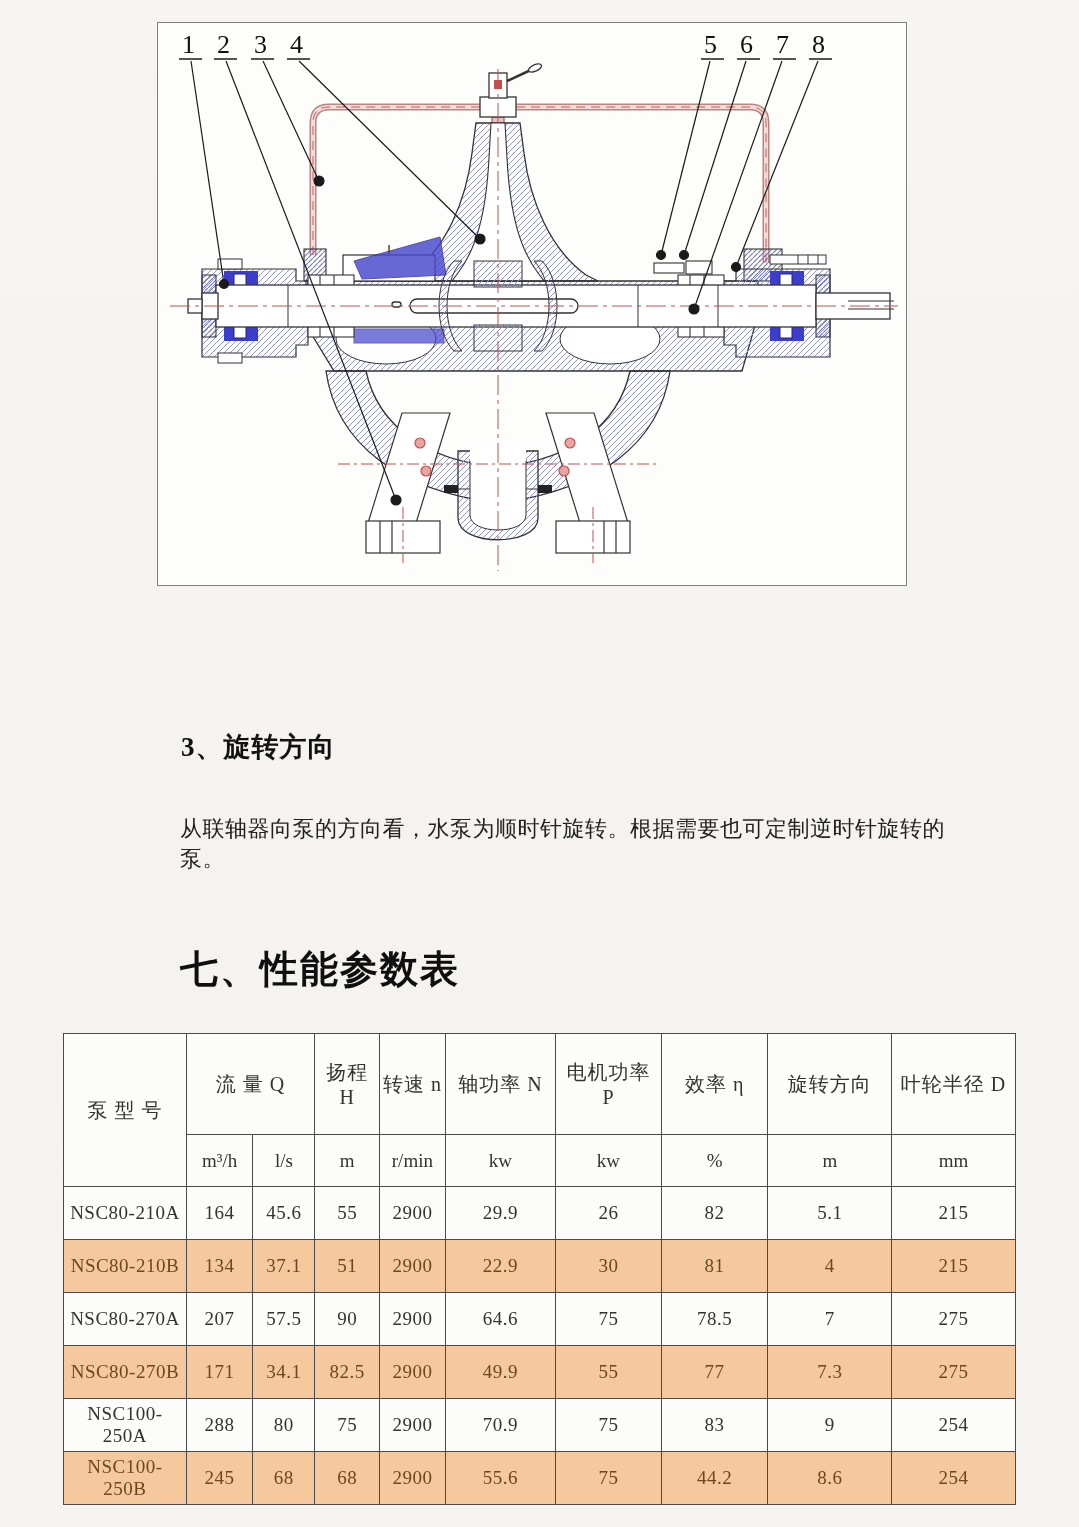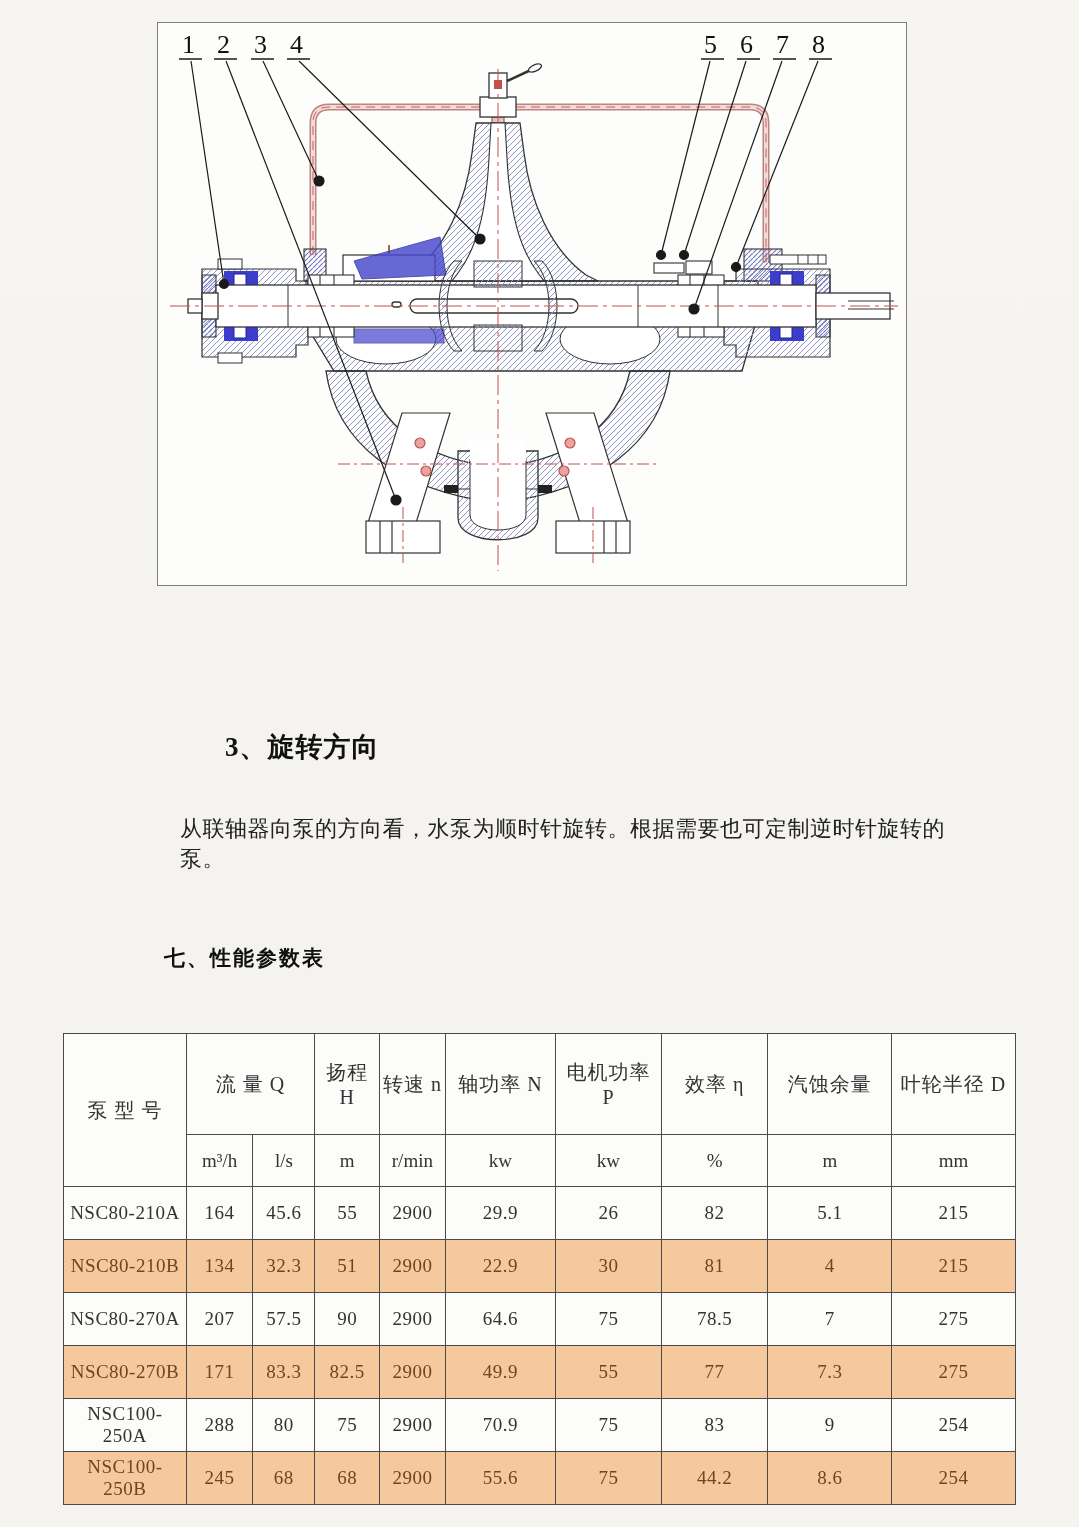--- a/index.html
+++ b/index.html
@@ -6,24 +6,24 @@
   body{background:#e9e8e5;font-family:"Liberation Serif","DejaVu Serif",serif;}
   .page{position:relative;width:1079px;height:1527px;margin:0 auto;
         background:linear-gradient(180deg,#f6f5f2 0%,#f4f3ef 60%,#f5f4f0 100%);
         overflow:hidden;color:#2f2f2f;}
   .diagram-box{position:absolute;left:157px;top:22px;width:748px;height:562px;
         background:#fdfdfb;border:1px solid #7e7e7e;}
   .diagram-box svg{display:block;width:100%;height:100%;}
   .caption{position:absolute;left:140px;top:688px;width:830px;font-size:21.5px;
         color:#1c1c1c;white-space:nowrap;letter-spacing:.5px;}
   .sec-title-3{position:absolute;left:181px;top:729px;font-size:27px;font-weight:bold;
-        color:#111;letter-spacing:1px;margin-left:44px;}
+        color:#111;letter-spacing:1px;}
   .rotation-body{position:absolute;left:180px;top:814px;width:780px;font-size:22px;
         color:#222;letter-spacing:.5px;}
-  .sec-title-7{position:absolute;left:164px;top:944px;font-size:21px;font-weight:bold;
+  .sec-title-7{position:absolute;left:180px;top:944px;font-size:38px;font-weight:bold;
         color:#0f0f0f;letter-spacing:2px;}
   table.perf{position:absolute;left:63px;top:1033px;width:953px;border-collapse:collapse;
         table-layout:fixed;background:#fcfcfa;}
   table.perf th,table.perf td{border:1px solid #4a4a4a;text-align:center;vertical-align:middle;
         font-weight:normal;color:#333;padding:0 2px;overflow:hidden;}
   table.perf thead tr.top th{height:100px;font-size:20px;letter-spacing:1px;}
   table.perf thead tr.units th{height:51px;font-size:19px;}
   table.perf tbody tr{height:53px;}
   table.perf tbody td{font-size:19px;letter-spacing:.5px;}
   table.perf tbody tr.hl td{background:#f5c99d;color:#6f4522;}
@@ -242,21 +242,21 @@
     </colgroup>
     <thead>
       <tr class="top">
         <th rowspan="2">泵 型 号</th>
         <th colspan="2">流 量 Q</th>
         <th>扬程 H</th>
         <th>转速 n</th>
         <th>轴功率 N</th>
         <th>电机功率 P</th>
         <th>效率 η</th>
-        <th>汽蚀余量</th>
+        <th>旋转方向</th>
         <th>叶轮半径 D</th>
       </tr>
       <tr class="units">
         <th class="m3">m³/h</th>
         <th>l/s</th>
         <th>m</th>
         <th>r/min</th>
         <th>kw</th>
         <th>kw</th>
         <th>%</th>
@@ -274,21 +274,21 @@
       <td>29.9</td>
       <td>26</td>
       <td>82</td>
       <td>5.1</td>
       <td>215</td>
     </tr>
 
     <tr class="hl">
       <td>NSC80-210B</td>
       <td>134</td>
-      <td>32.3</td>
+      <td>37.1</td>
       <td>51</td>
       <td>2900</td>
       <td>22.9</td>
       <td>30</td>
       <td>81</td>
       <td>4</td>
       <td>215</td>
     </tr>
 
     <tr>
@@ -300,21 +300,21 @@
       <td>64.6</td>
       <td>75</td>
       <td>78.5</td>
       <td>7</td>
       <td>275</td>
     </tr>
 
     <tr class="hl">
       <td>NSC80-270B</td>
       <td>171</td>
-      <td>83.3</td>
+      <td>34.1</td>
       <td>82.5</td>
       <td>2900</td>
       <td>49.9</td>
       <td>55</td>
       <td>77</td>
       <td>7.3</td>
       <td>275</td>
     </tr>
 
     <tr>

